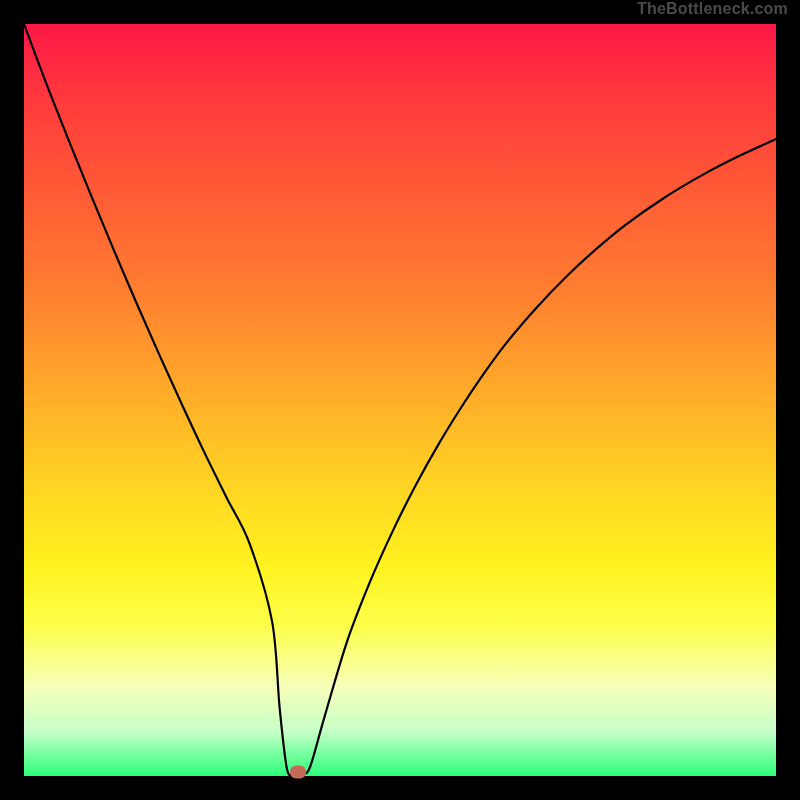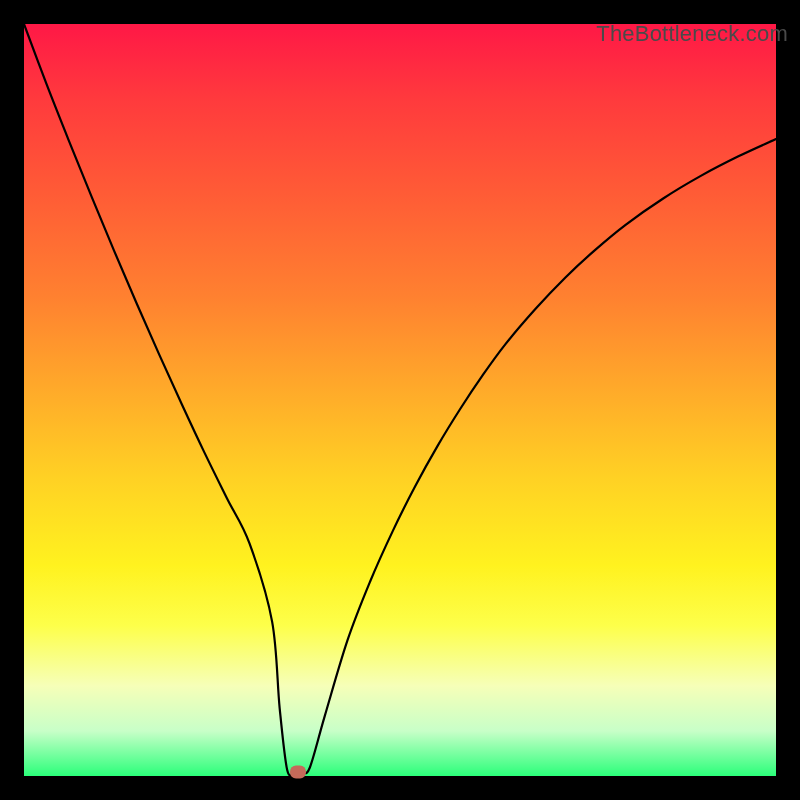--- a/index.html
+++ b/index.html
@@ -32,25 +32,25 @@
       #ffd024 60%,
       #fff21f 72%,
       #fdff4a 80%,
       #f6ffb8 88%,
       #c8ffc8 94%,
       #2bff7a 100%
     );
   }
   .watermark {
     position: absolute;
-    top: 21px;
+    top: 0;
     right: 12px;
     color: #4a4a4a;
-    font-size: 22px;
-    font-weight: 400;
+    font-size: 16px;
+    font-weight: 700;
     letter-spacing: 0.2px;
     user-select: none;
   }
   svg.curve {
     position: absolute;
     left: 0;
     top: 0;
     width: 752px;
     height: 752px;
   }

